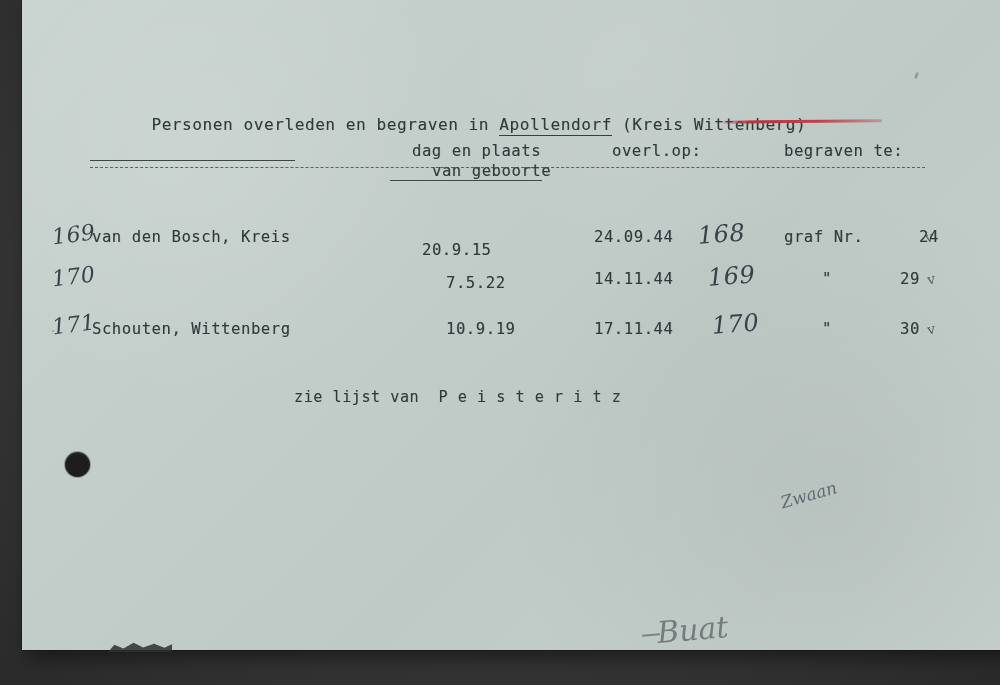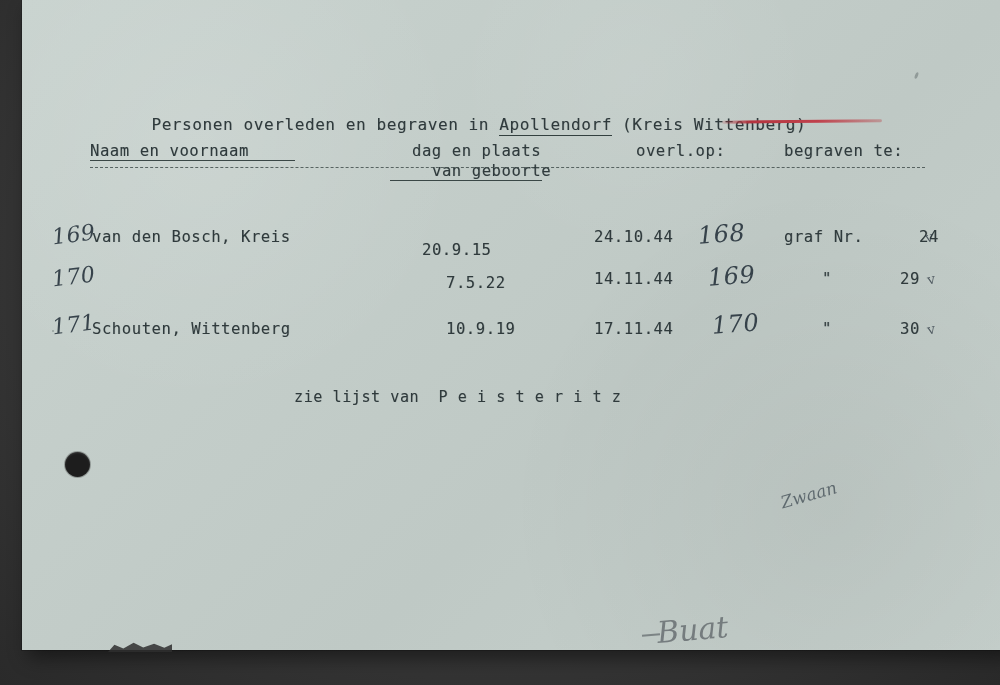--- a/index.html
+++ b/index.html
@@ -239,33 +239,32 @@
     <div id="punch-hole"></div>
     <div id="corner-tear"></div>
     <div id="speck-1"></div>
     <div id="speck-2"></div>
 
     <div class="typed heading">
       <span>Personen overleden en begraven in </span><span class="underline-place">Apollendorf</span><span> (Kreis Wittenberg)</span>
     </div>
     <div id="red-underline"></div>
 
-    <div class="typed col-hdr" style="left:68px;">Naam en voornaam</div>
     <div class="typed col-hdr" style="left:390px;">dag en plaats</div>
     <div class="typed col-hdr2" style="left:390px;margin-left:20px;">van geboorte</div>
-    <div class="typed col-hdr" style="left:590px;margin-left:24px;">overl.op:</div>
+    <div class="typed col-hdr" style="left:590px;">overl.op:</div>
     <div class="typed col-hdr" style="left:762px;">begraven te:</div>
     <div id="hdr-underline-1"></div>
     <div id="hdr-underline-2"></div>
     <div id="dash-rule"></div>
 
     <div class="hand hand-left" style="top:222px;">169</div>
     <div class="typed row c-name" style="top:228px;">van den Bosch, Kreis</div>
     <div class="typed row c-birth" style="top:228px;">20.9.15</div>
-    <div class="typed row c-death" style="top:228px;">24.10.44</div>
+    <div class="typed row c-death" style="top:228px;">24.09.44</div>
     <div class="hand hand-mid" style="left:676px; top:220px;">168</div>
     <div class="typed row c-grave" style="top:228px;">graf Nr.</div>
     <div class="typed row c-num" style="top:228px;margin-left:37px;">24</div>
     <div class="tick" style="left:903px; top:229px;">v</div>
 
     <div class="hand hand-left" style="top:264px;">170</div>
     <div class="typed row" style="left:424px; top:274px;">7.5.22</div>
     <div class="typed row c-death" style="top:270px;">14.11.44</div>
     <div class="hand hand-mid" style="left:686px; top:262px;">169</div>
     <div class="typed row" style="left:800px; top:270px;">"</div>

